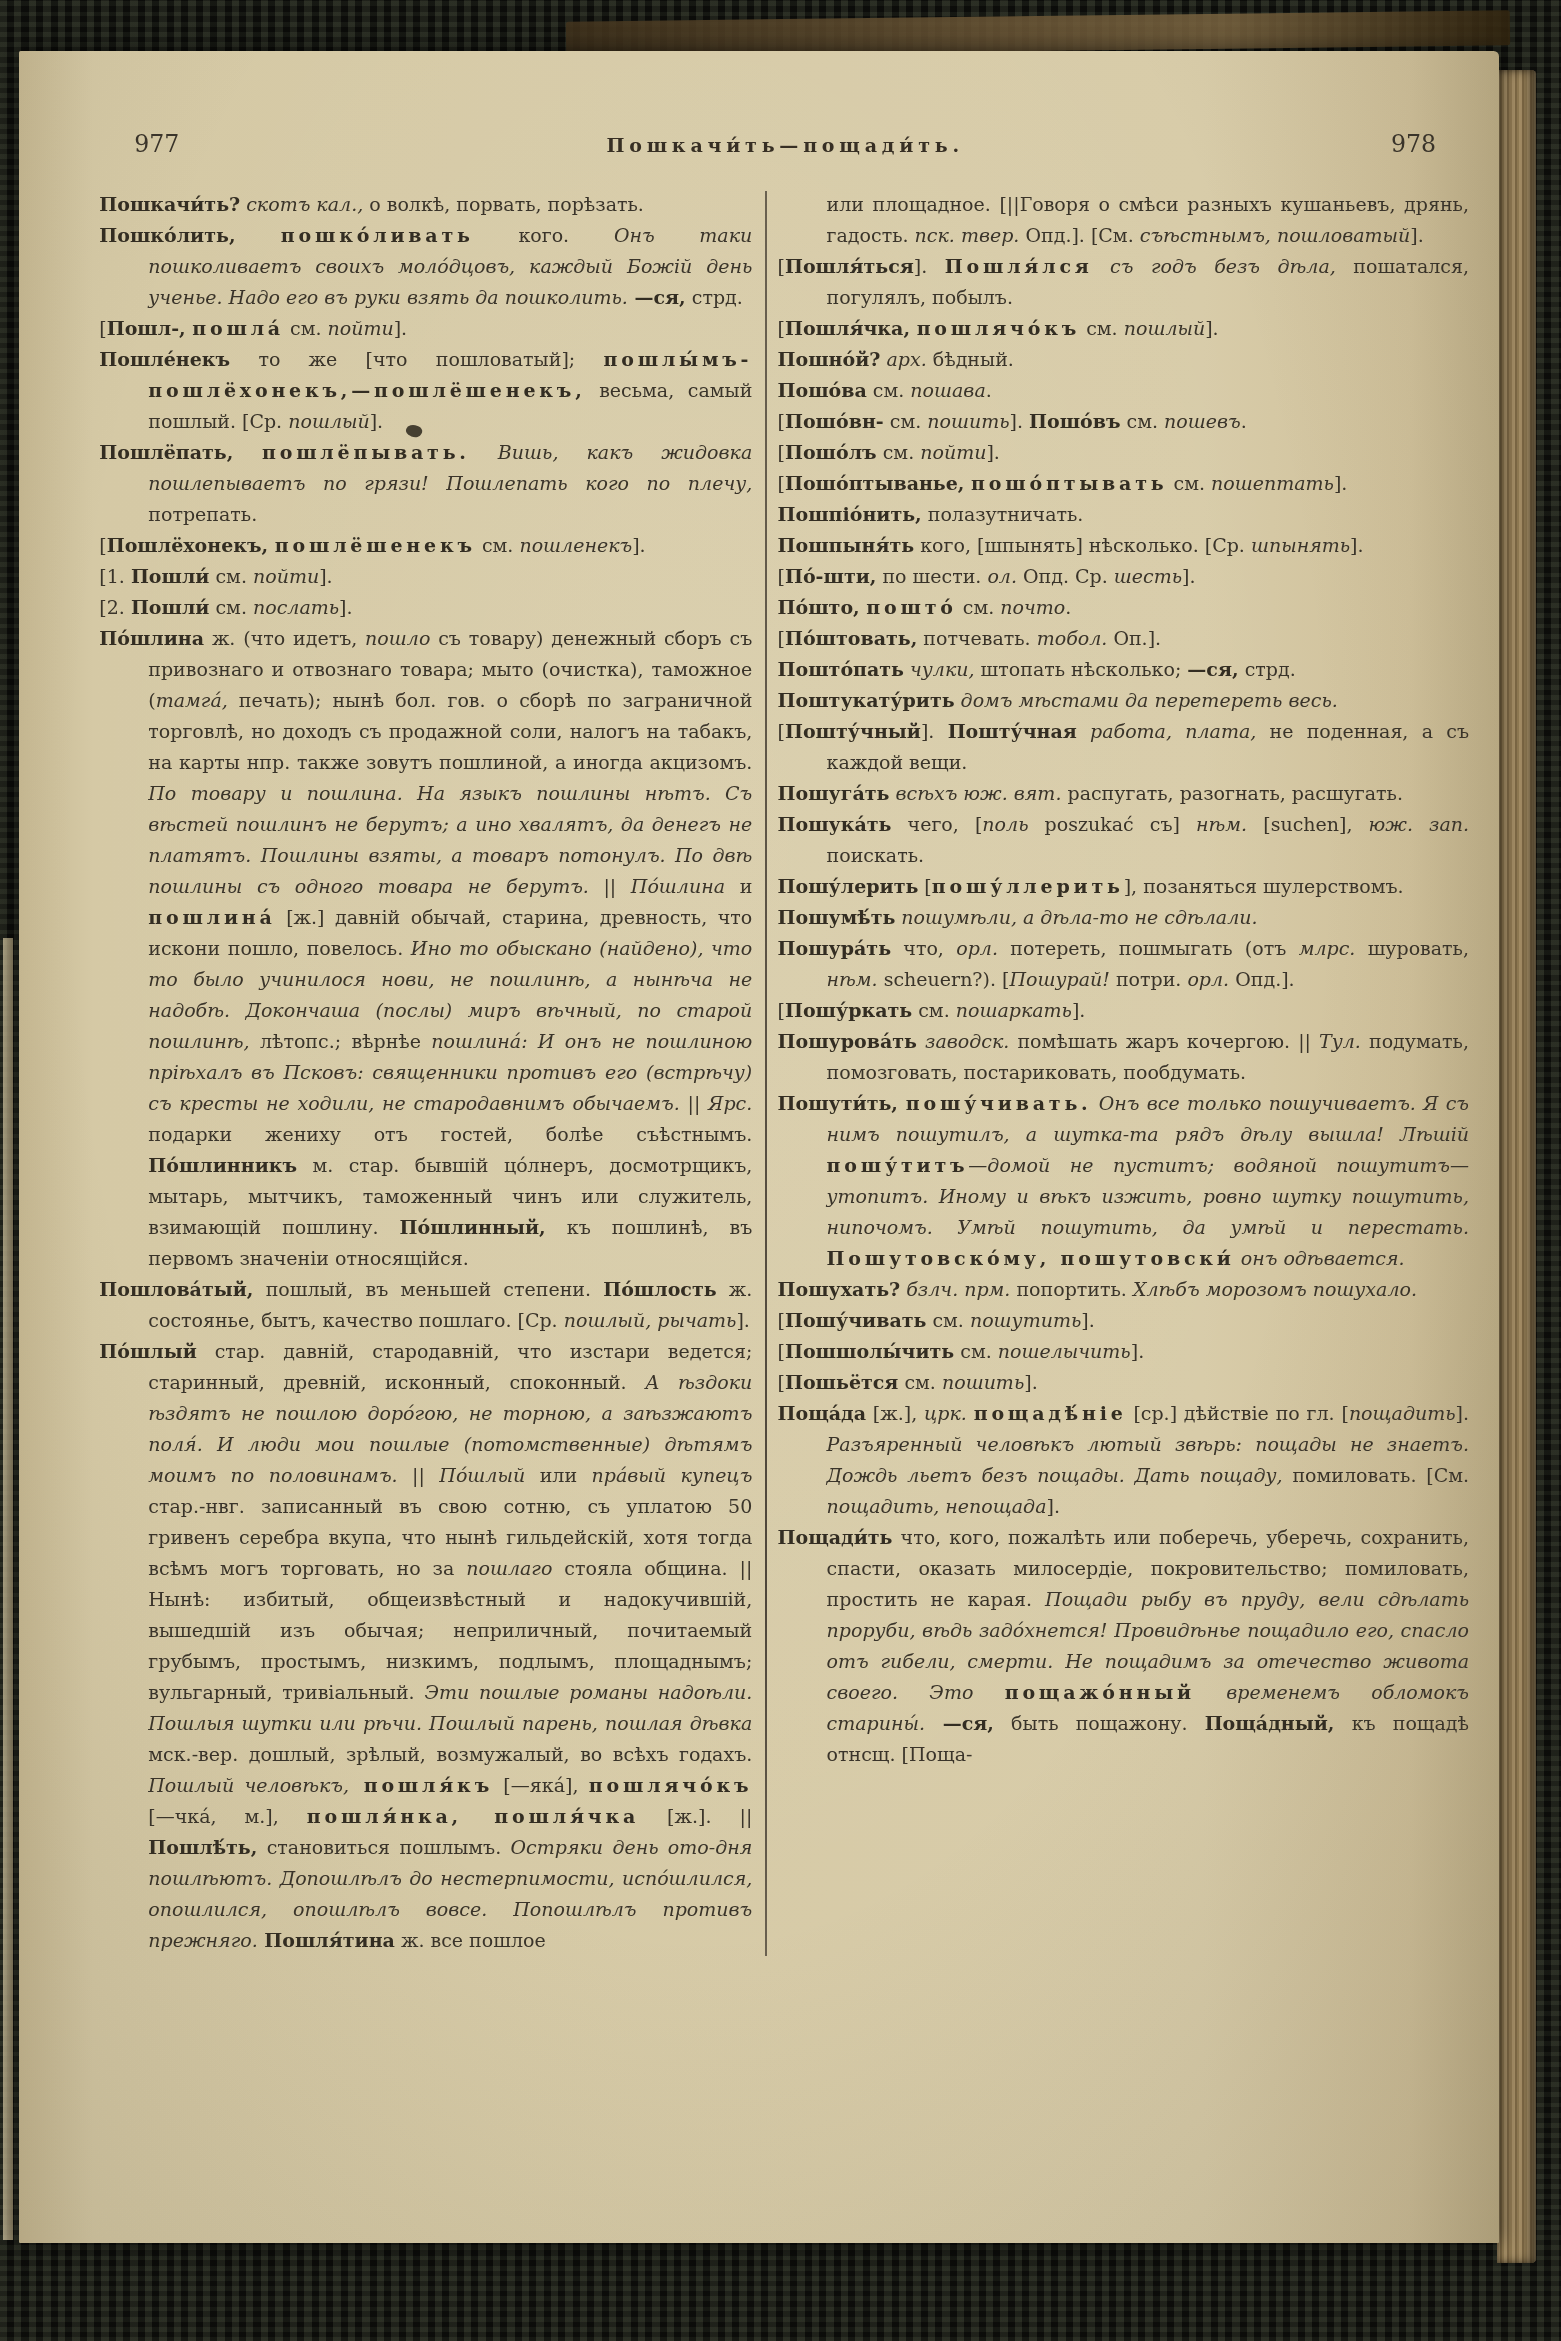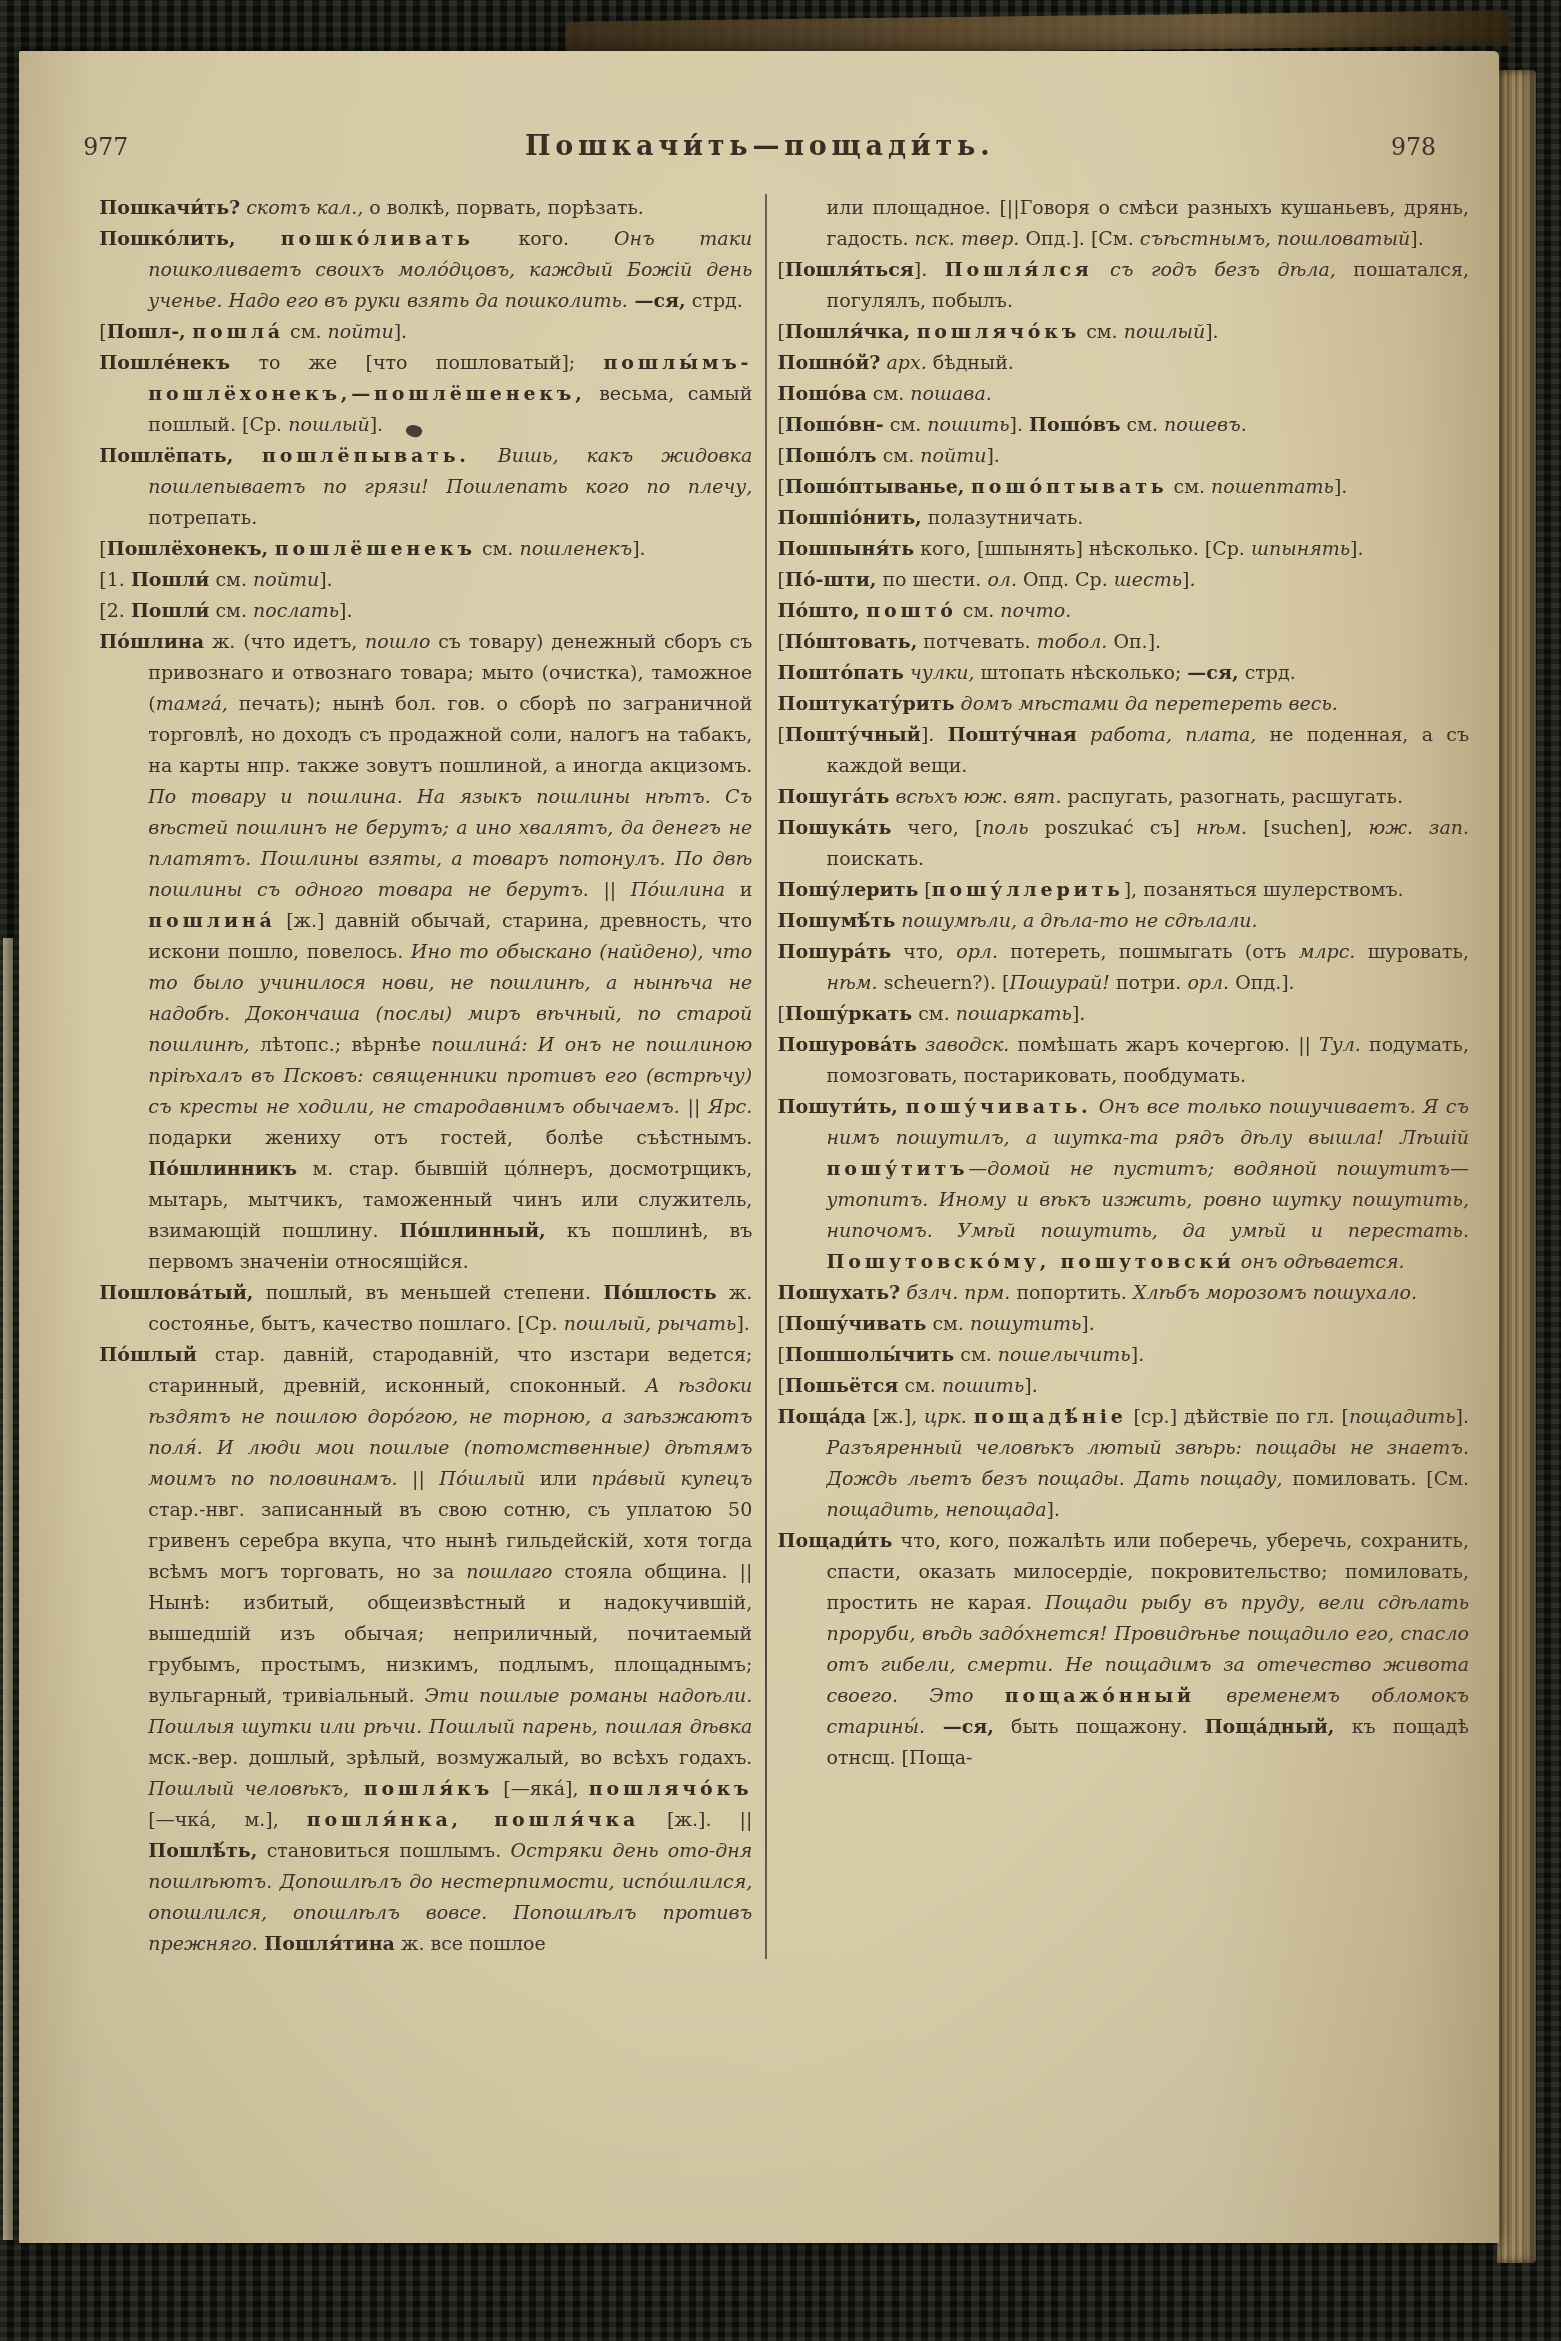--- a/index.html
+++ b/index.html
@@ -42,27 +42,27 @@
       radial-gradient(ellipse at 46% 36%, rgba(255,252,240,.10) 0%, rgba(0,0,0,0) 55%, rgba(62,50,28,.14) 100%),
       linear-gradient(90deg, #c6b892 0%, #d5c9a5 5%, #d8cca9 80%, #cfc09a 94%, #bdae87 100%),
       #d5c9a5;
     box-shadow: 0 0 21.4px rgba(0,0,0,.6);
     border-radius: 1.6px 5.4px 1.1px 1.1px;
   }
   .page-header {
     display: grid;
     grid-template-columns: 1fr auto 1fr;
     align-items: baseline;
-    padding: 79px 63px 0 64px;
+    padding: 79px 63px 0 115px;
     color: #3a342a;
   }
   .page-number { font-size: 23.6px; }
   .page-number.right { text-align: right; }
   .running-title {
-    font-size: 27px; font-weight: bold; letter-spacing: 4.8px;
+    font-size: 19px; font-weight: bold; letter-spacing: 4.8px;
     color: #372f24;
   }
   .columns {
     display: flex;
     margin-top: 31px;
     padding: 0 30px 0 80px;
     color: #3a342a;
   }
   .col {
     font-size: 19px;

